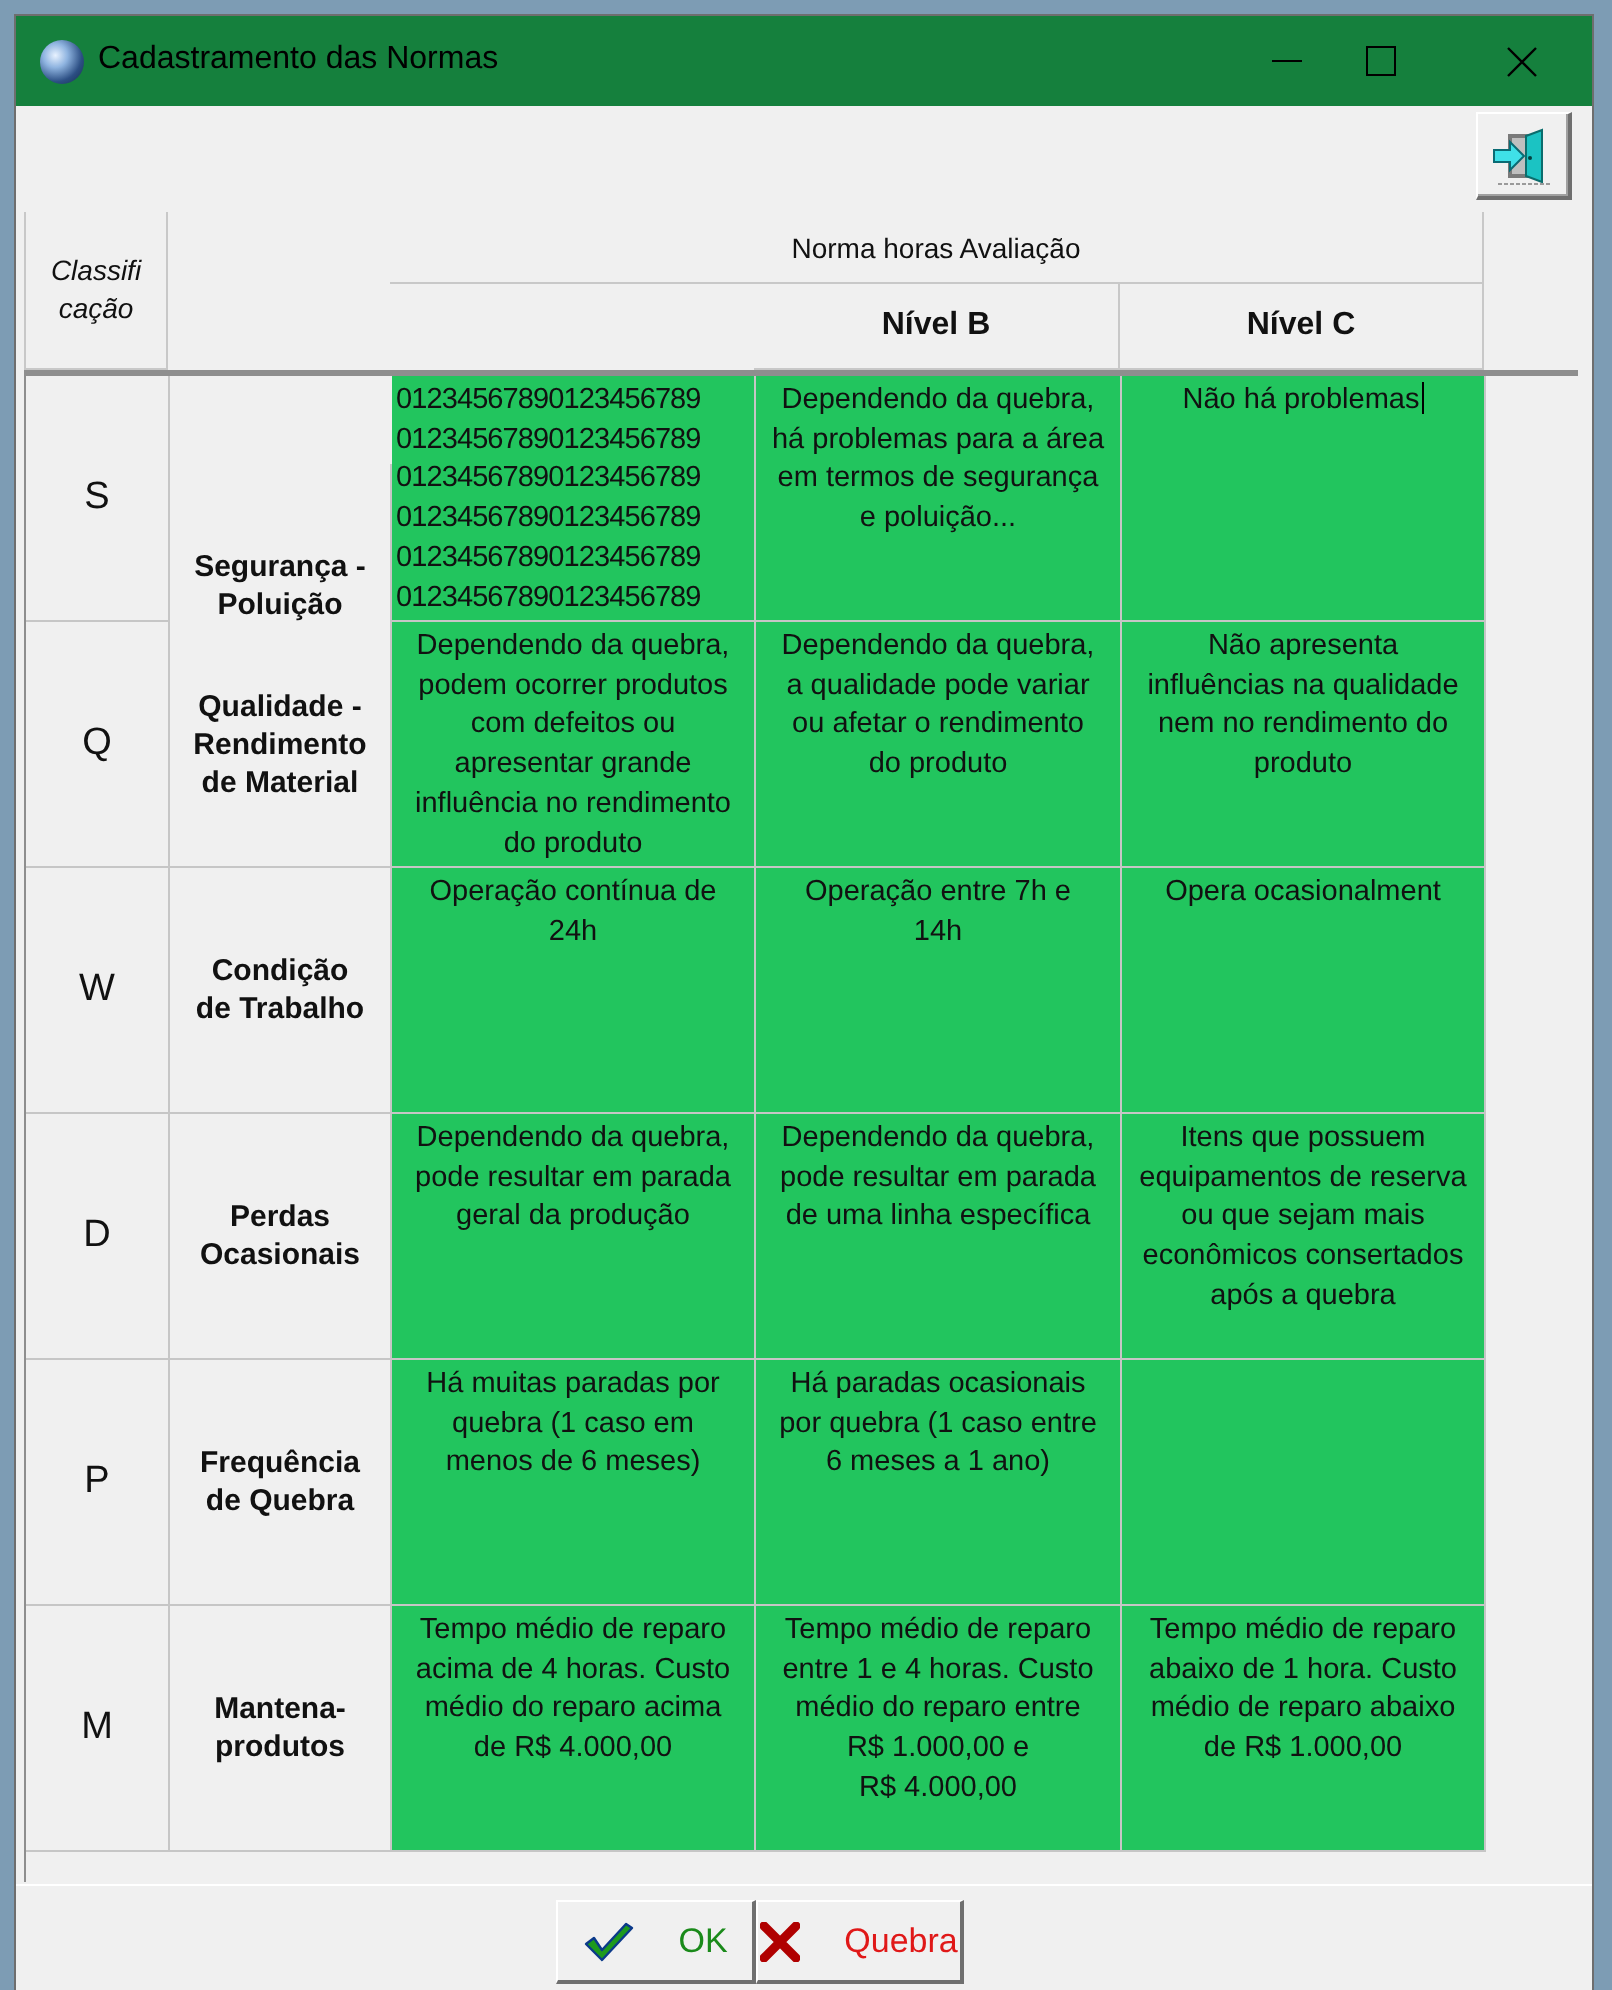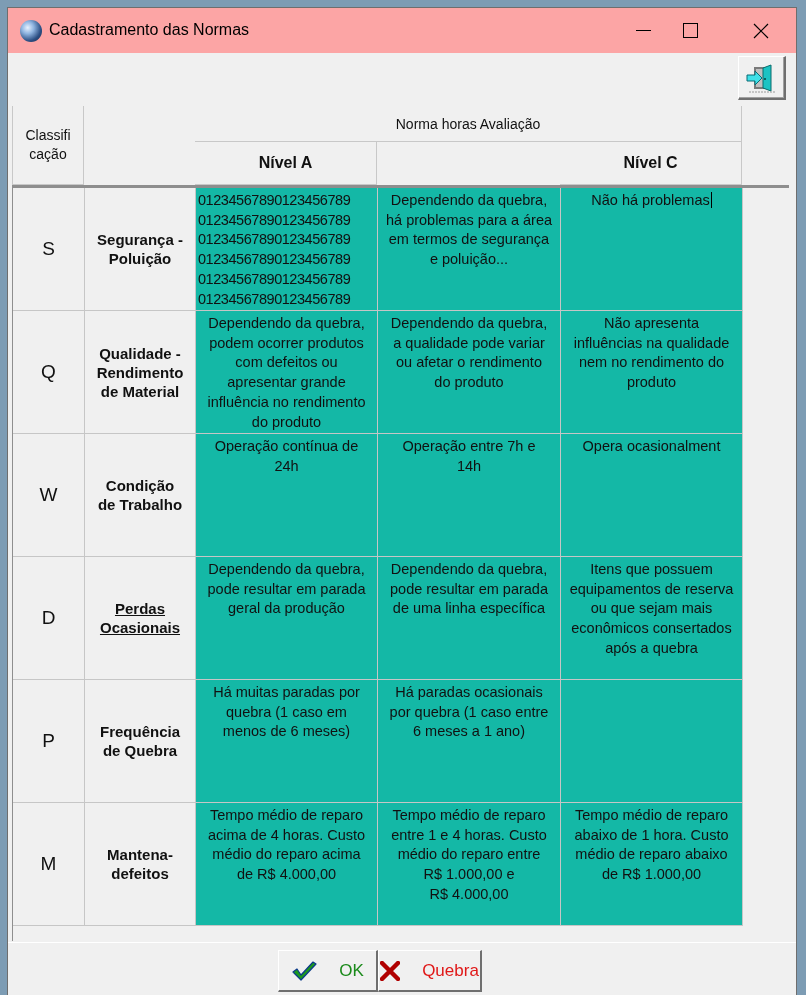--- a/index.html
+++ b/index.html
@@ -6,21 +6,21 @@
   body {
     width:806px; height:995px; position:relative; overflow:hidden;
     background:#7d9cb4;
     font-family:"Liberation Sans", sans-serif;
   }
   .window {
     position:absolute; left:7px; top:7px; width:790px; height:988px;
     background:#f0f0f0; border:1px solid #6e6e6e; border-bottom:none; box-sizing:border-box;
   }
   .titlebar {
-    position:absolute; left:0; top:0; width:100%; height:45px; background:#fca5a5;
+    position:absolute; left:0; top:0; width:100%; height:45px; background:#15803d;
   }
   .app-icon {
     position:absolute; left:12px; top:12px; width:22px; height:22px; border-radius:50%;
     background:radial-gradient(circle at 35% 35%, #e8f2ff 0%, #8fb4e0 30%, #2c4f84 65%, #142944 100%);
   }
   .title-text {
     position:absolute; left:41px; top:13px; font-size:16px; color:#000;
   }
   .win-btn {
     position:absolute; top:0; width:46px; height:45px; display:flex; align-items:center; justify-content:center;
@@ -53,21 +53,21 @@
     position:absolute; left:4px; top:177px; width:777px; height:756px; box-sizing:border-box;
     border-top:3px solid #8e8e8e; border-left:1px solid #8e8e8e;
   }
   .row { position:absolute; left:0; height:123px; }
   .cell {
     position:absolute; top:0; height:123px; box-sizing:border-box;
     border-right:1px solid #c6c6c6; border-bottom:1px solid #c6c6c6;
   }
   .c-class { left:0; width:72px; background:#f0f0f0; display:flex; align-items:center; justify-content:center; font-size:19px; color:#111; }
   .c-item { left:72px; width:111px; background:#f0f0f0; display:flex; align-items:center; justify-content:center; text-align:center; font-size:15px; line-height:19px; font-weight:bold; color:#111; padding:0 4px; }
-  .c-text { background:#14b8a6; font-size:14.5px; line-height:19.7px; color:#111; text-align:center; padding:3px 2px 0 2px; white-space:pre-line; overflow:hidden; }
+  .c-text { background:#22c55e; font-size:14.5px; line-height:19.7px; color:#111; text-align:center; padding:3px 2px 0 2px; white-space:pre-line; overflow:hidden; }
   .c-a { left:183px; width:182px; }
   .c-b { left:365px; width:183px; }
   .c-c { left:548px; width:182px;text-align:center; }
   .mono-text { font-family:"Liberation Sans", sans-serif; letter-spacing:-0.45px; text-align:left; font-size:14.5px; }
   .caret { display:inline-block; width:1px; height:16px; background:#000; vertical-align:-3px; margin-left:1px; }
   .bottom-bar {
     position:absolute; left:0; top:934px; width:100%; height:54px; border-top:1px solid #ffffff; background:#f0f0f0;
   }
   .btn {
     position:absolute; top:942px; height:42px; box-sizing:border-box; background:#f0f0f0;
@@ -101,30 +101,30 @@
     <svg width="34" height="34" viewBox="0 0 34 34">
       <rect x="9" y="6" width="16" height="22" fill="#7a7a7a"></rect>
       <rect x="11" y="8" width="12" height="18" fill="#bfbfbf"></rect>
       <polygon points="18,7 26,4 26,30 18,27" fill="#1bc3c3" stroke="#0b6d6d" stroke-width="1"></polygon>
       <circle cx="20" cy="18" r="1" fill="#05403f"></circle>
       <polygon points="2,14 10,14 10,10 17,17 10,24 10,20 2,20" fill="#3fe0e8" stroke="#0a6b74" stroke-width="1"></polygon>
       <line x1="4" y1="31" x2="30" y2="31" stroke="#9a9a9a" stroke-width="1" stroke-dasharray="2,1"></line>
     </svg>
   </div>
 
-  <div class="hdr hdr-class" style="white-space:pre-line;">Classifi
+  <div class="hdr hdr-class" style="white-space:pre-line;font-style:italic;">Classifi
 cação</div>
   <div class="hdr hdr-norma">Norma horas Avaliação</div>
-  <div class="hdr hdr-level hdr-lvA">Nível A</div>
+  <div class="hdr hdr-level hdr-lvB">Nível B</div>
   <div class="hdr hdr-level hdr-lvC">Nível C</div>
 
   <div class="grid">
     <div class="row" style="top:0;">
       <div class="cell c-class">S</div>
-      <div class="cell c-item" style="white-space:pre-line;">Segurança -
+      <div class="cell c-item" style="white-space:pre-line;margin-top:44px;">Segurança -
 Poluição</div>
       <div class="cell c-text c-a mono-text">01234567890123456789
 01234567890123456789
 01234567890123456789
 01234567890123456789
 01234567890123456789
 01234567890123456789</div>
       <div class="cell c-text c-b">Dependendo da quebra,
 há problemas para a área
 em termos de segurança
@@ -156,21 +156,21 @@
       <div class="cell c-item" style="white-space:pre-line;">Condição
 de Trabalho</div>
       <div class="cell c-text c-a">Operação contínua de
 24h</div>
       <div class="cell c-text c-b">Operação entre  7h e
 14h</div>
       <div class="cell c-text c-c">Opera ocasionalment</div>
     </div>
     <div class="row" style="top:369px;">
       <div class="cell c-class">D</div>
-      <div class="cell c-item" style="white-space:pre-line;text-decoration:underline;">Perdas
+      <div class="cell c-item" style="white-space:pre-line;">Perdas
 Ocasionais</div>
       <div class="cell c-text c-a">Dependendo da quebra,
 pode resultar em parada
 geral da produção</div>
       <div class="cell c-text c-b">Dependendo da quebra,
 pode resultar em parada
 de uma linha específica</div>
       <div class="cell c-text c-c">Itens que possuem
 equipamentos de reserva
 ou que sejam mais
@@ -185,21 +185,21 @@
 quebra (1 caso em
 menos de 6 meses)</div>
       <div class="cell c-text c-b">Há paradas ocasionais
 por quebra (1 caso entre
 6 meses a 1 ano)</div>
       <div class="cell c-text c-c"></div>
     </div>
     <div class="row" style="top:615px;">
       <div class="cell c-class">M</div>
       <div class="cell c-item" style="white-space:pre-line;">Mantena-
-defeitos</div>
+produtos</div>
       <div class="cell c-text c-a">Tempo médio de reparo
 acima de 4 horas. Custo
 médio do reparo acima
 de R$ 4.000,00</div>
       <div class="cell c-text c-b">Tempo médio de reparo
 entre 1 e 4 horas. Custo
 médio do reparo entre
 R$ 1.000,00  e
 R$ 4.000,00</div>
       <div class="cell c-text c-c">Tempo médio de reparo

